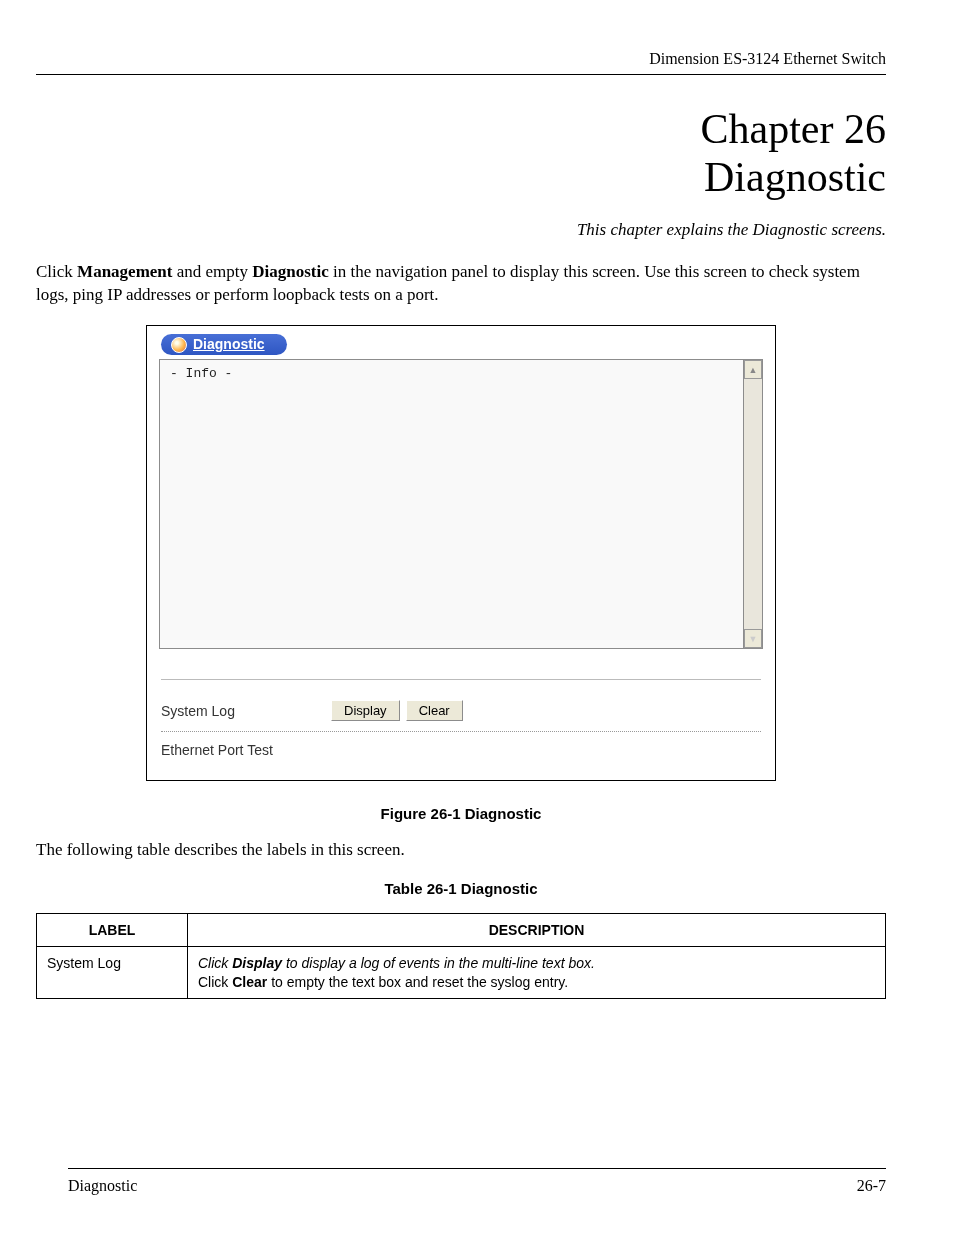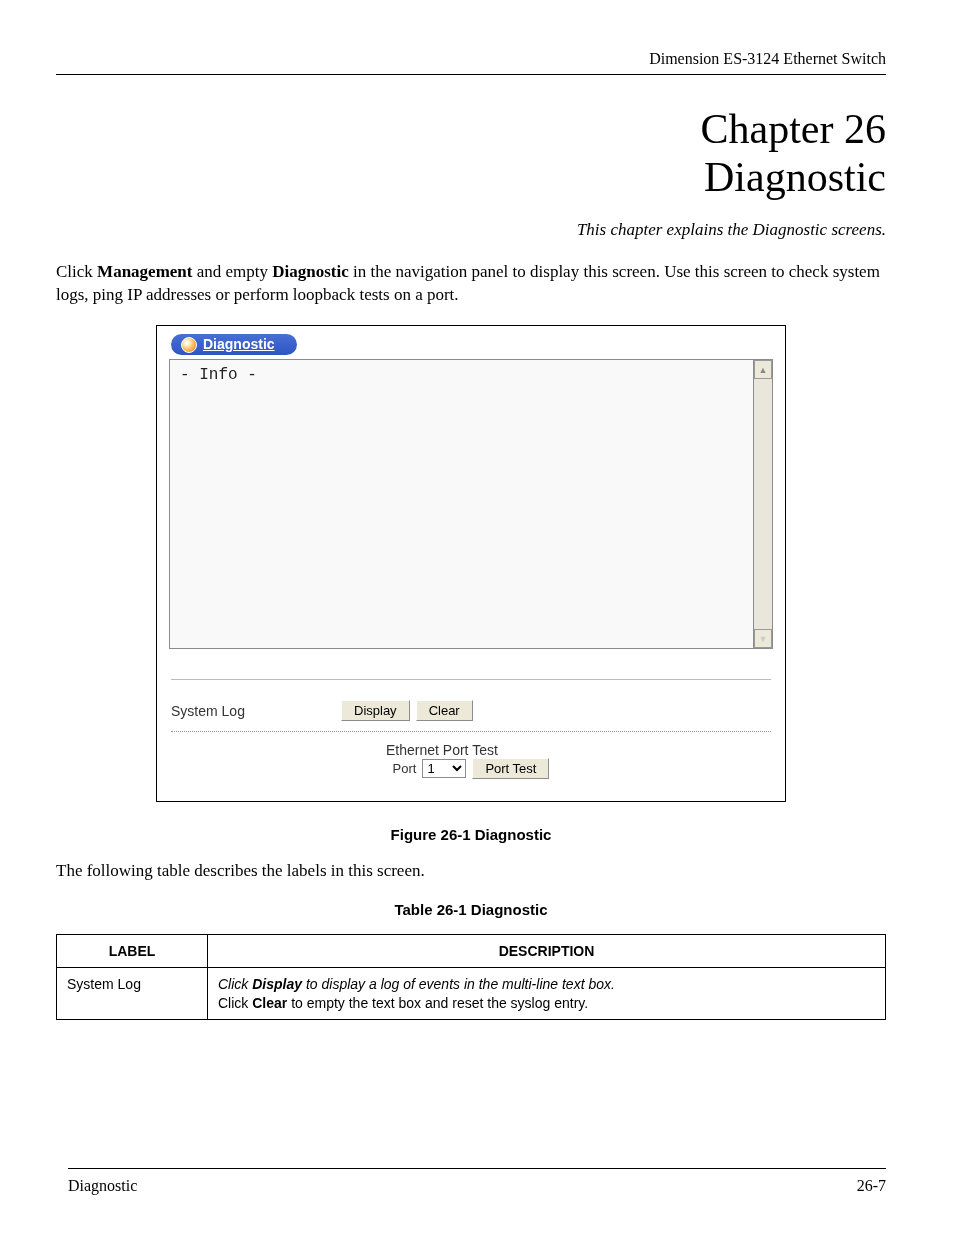--- a/index.html
+++ b/index.html
@@ -7,21 +7,21 @@
     padding: 0;
     font-family: "Times New Roman", Times, serif;
     font-size: 16px;
     color: #000;
     background: #fff;
   }
   .page {
     width: 954px;
     min-height: 1235px;
     margin: 0 auto;
-    padding: 50px 68px 40px 56px;
+    padding: 50px 68px 40px 36px;
     box-sizing: border-box;
     position: relative;
   }
   .running-head {
     text-align: right;
     font-size: 16px;
     padding-bottom: 6px;
     border-bottom: 1.5px solid #000;
     margin-bottom: 30px;
   }
@@ -81,21 +81,21 @@
     align-items: stretch;
     padding: 4px 12px 0 12px;
   }
   .info-box {
     flex: 1;
     height: 290px;
     border: 1px solid #8c8c8c;
     border-right: none;
     background: #f9f9f9;
     font-family: "Courier New", monospace;
-    font-size: 16px;
+    font-size: 13px;
     padding: 6px 10px;
     color: #222;
     box-sizing: border-box;
   }
   .sbar {
     width: 18px;
     border: 1px solid #8c8c8c;
     background: #e9e6dc;
     display: flex; flex-direction: column; justify-content: space-between;
   }
@@ -112,21 +112,21 @@
     border-top: 1px solid #bbb;
     margin: 30px 14px 10px 14px;
   }
   .panel-rows { padding: 0 14px 12px 14px; font-family: Arial, sans-serif; font-size: 14px; }
   .prow {
     display: flex;
     align-items: center;
     padding: 10px 0;
     border-bottom: 1px dotted #999;
   }
-  .prow:last-child { border-bottom: none; flex-direction: column; }
+  .prow:last-child { border-bottom: none; }
   .prow-label { width: 170px; color: #333; }
   .prow-ctrl { flex: 1; display: flex; align-items: center; gap: 6px; }
   .wbtn {
     font-family: Arial, sans-serif;
     font-size: 13px;
     padding: 2px 12px;
     background: #ece9d8;
     border: 1px solid #8c8c8c;
     border-top-color: #fff;
     border-left-color: #fff;
@@ -223,27 +223,20 @@
         <div class="prow-label">System Log</div>
         <div class="prow-ctrl">
           <button class="wbtn">Display</button>
           <button class="wbtn">Clear</button>
         </div>
       </div>
 
 
       <div class="prow">
         <div class="prow-label">Ethernet Port Test</div>
-        <div class="prow-ctrl">
-          <span class="field-lbl">Port</span>
-          <select class="wselect">
-            <option>1</option>
-          </select>
-          <button class="wbtn">Port Test</button>
-        </div>
       </div>
     </div>
   </div>
 
   <div class="fig-caption">Figure 26-1 Diagnostic</div>
 
   <p class="body-para">The following table describes the labels in this screen.</p>
 
   <div class="tbl-caption">Table 26-1 Diagnostic</div>
 

